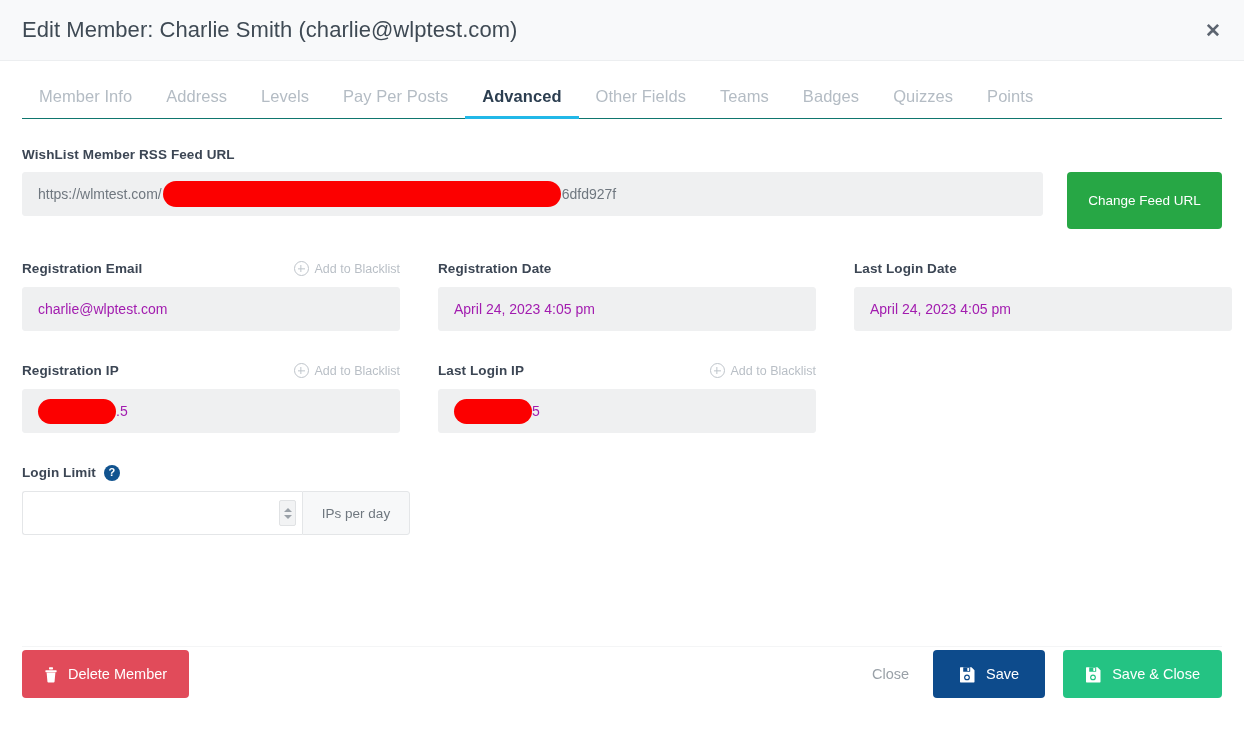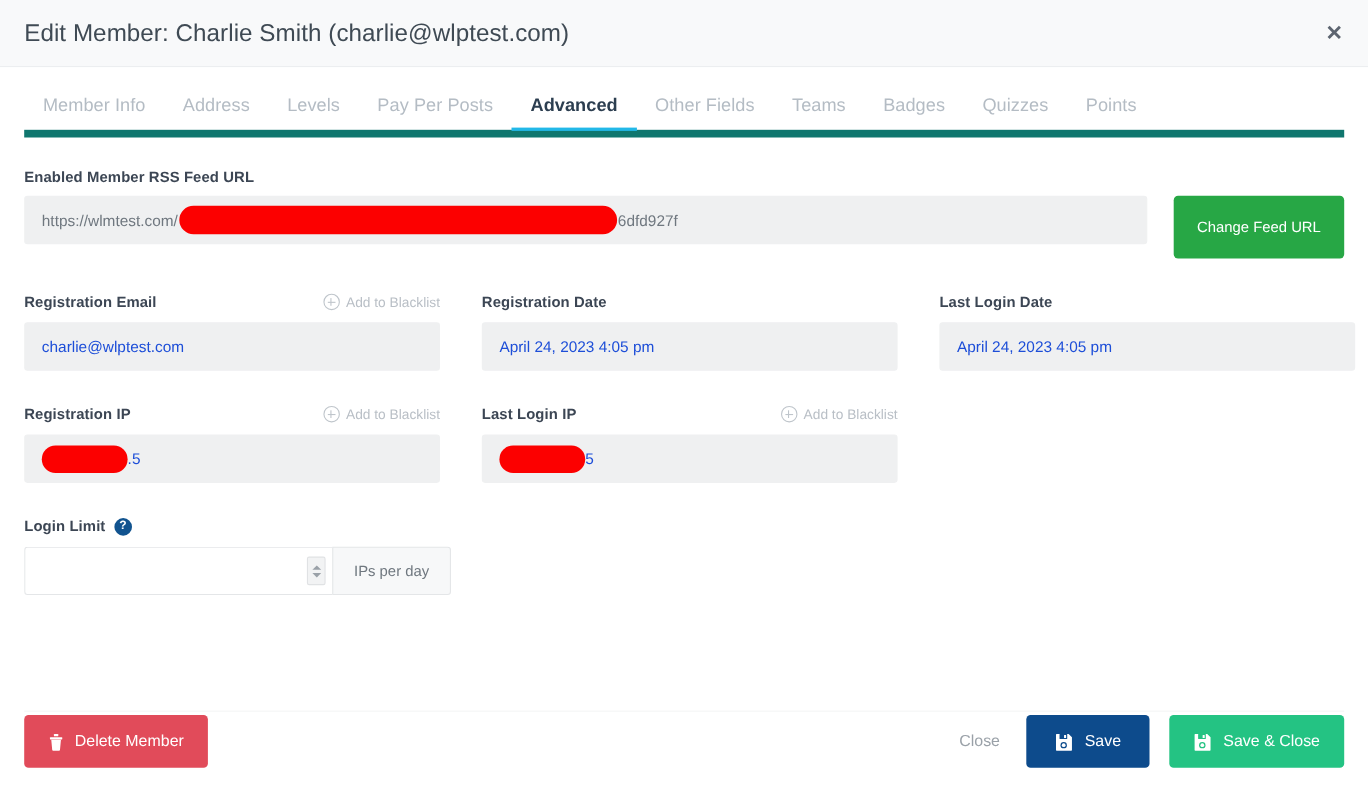--- a/index.html
+++ b/index.html
@@ -53,21 +53,21 @@
   }
 
   
   .tabs-wrap {
     padding: 0 22px;
     margin-top: 20px;
   }
   .tabs {
     display: flex;
     align-items: flex-end;
-    border-bottom: 7px solid #0f766e;
+    border-bottom: 1px solid #0f766e;
     gap: 0;
   }
   .tab {
     font-size: 16.5px;
     color: #b4bcc4;
     padding: 6px 17px 12px 17px;
     cursor: pointer;
     white-space: nowrap;
     position: relative;
     background: none;
@@ -139,21 +139,21 @@
   }
 
   .readonly-input {
     width: 100%;
     height: 44px;
     background: #eff0f1;
     border: 1px solid #eff0f1;
     border-radius: 3px;
     padding: 0 15px;
     font-size: 14px;
-    color: #1d4ed8;
+    color: #a21caf;
     display: flex;
     align-items: center;
     font-family: "Liberation Sans", sans-serif;
     overflow: hidden;
     white-space: nowrap;
   }
 
   
   .rss-label { margin-bottom: 10px; }
   .rss-row {
@@ -375,21 +375,21 @@
       <button class="tab">Teams</button>
       <button class="tab">Badges</button>
       <button class="tab">Quizzes</button>
       <button class="tab">Points</button>
     </div>
   </div>
 
   <div class="body">
 
     <div style="margin-top:28px;">
-      <div class="field-label rss-label">Enabled Member RSS Feed URL</div>
+      <div class="field-label rss-label">WishList Member RSS Feed URL</div>
       <div class="rss-row">
         <div class="rss-field">
           <span>https://wlmtest.com/</span>
             <span class="redaction rss"></span>
             <span>6dfd927f</span>
         </div>
         <button class="change-feed-btn">Change Feed URL</button>
       </div>
     </div>
 

